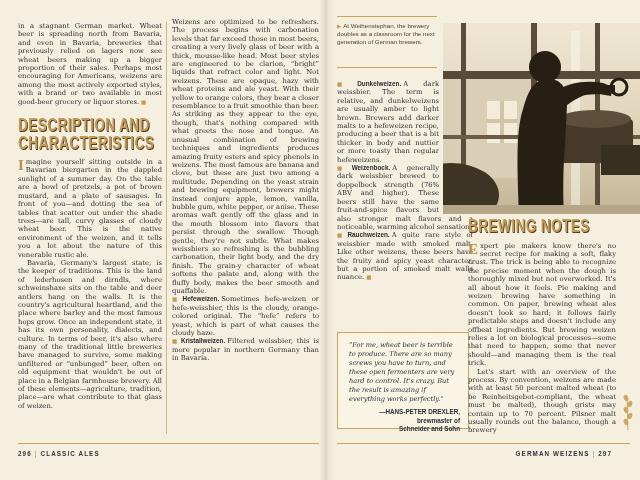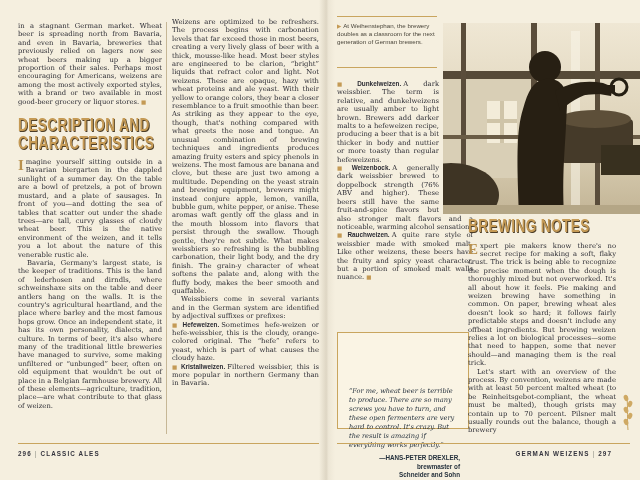--- a/index.html
+++ b/index.html
@@ -31,21 +31,21 @@
     background:linear-gradient(90deg,rgba(90,70,40,0) 0%,rgba(90,70,40,.15) 45%,rgba(90,70,40,.05) 60%,rgba(90,70,40,0) 100%);}
   .caption{position:absolute;left:337px;top:22px;width:100px;
     font-family:"Liberation Sans", sans-serif;font-size:6.2px;line-height:8.2px;
     color:#49453a;text-align:left;}
   .caption-arrow{color:#c49a55;font-size:5.5px;margin-right:2px;}
   .hrule{position:absolute;height:1px;background:#c9a55e;}
   .photo{position:absolute;left:443px;top:23px;width:197px;height:191px;display:block;}
   .quote-box{position:absolute;left:337px;top:332px;width:132px;height:97px;
     box-sizing:border-box;border:1px solid #c9a55e;background:#faf4e4;
     padding:8px 8px 0 11px;}
-  .quote-text{font-style:italic;font-size:6.6px;line-height:9px;color:#25313d;text-align:left;margin-top:46px;}
+  .quote-text{font-style:italic;font-size:6.6px;line-height:9px;color:#25313d;text-align:left;}
   .quote-attr{font-family:"Liberation Sans", sans-serif;font-weight:bold;
     font-size:6.3px;line-height:8.6px;color:#25313d;text-align:right;margin-top:4px;}
   .footer-text{position:absolute;top:450px;font-family:"Liberation Sans", sans-serif;
     font-weight:bold;font-size:6.3px;letter-spacing:1.1px;color:#33333d;}
   .footer-divider{color:#8a8a80;font-weight:normal;margin:0 3px;}
   .photo-spacer{float:right;width:34px;height:133px;}
   .sprig{position:absolute;left:621px;top:392px;width:14px;height:40px;}
 </style>
 </head>
 <body>
@@ -57,21 +57,20 @@
     <div>CHARACTERISTICS</div>
   </div>
   <p><span class="dropcap">I</span><span>magine yourself sitting outside in a Bavarian biergarten in the dappled sunlight of a summer day. On the table are a bowl of pretzels, a pot of brown mustard, and a plate of sausages. In front of you—and dotting the sea of tables that scatter out under the shade trees—are tall, curvy glasses of cloudy wheat beer. This is the native environment of the weizen, and it tells you a lot about the nature of this venerable rustic ale.</span></p>
   <p class="indent">Bavaria, Germany's largest state, is the keeper of traditions. This is the land of lederhosen and dirndls, where schweinshaxe sits on the table and deer antlers hang on the walls. It is the country's agricultural heartland, and the place where barley and the most famous hops grow. Once an independent state, it has its own personality, dialects, and culture. In terms of beer, it's also where many of the traditional little breweries have managed to survive, some making unfiltered or “unbunged” beer, often on old equipment that wouldn't be out of place in a Belgian farmhouse brewery. All of these elements—agriculture, tradition, place—are what contribute to that glass of weizen.</p>
 </div>
 
 <div class="vrule"></div>
 
 <div class="col" style="left:172px;top:18px;width:147px;">
   <p>Weizens are optimized to be refreshers. The process begins with carbonation levels that far exceed those in most beers, creating a very lively glass of beer with a thick, mousse-like head. Most beer styles are engineered to be clarion, “bright” liquids that refract color and light. Not weizens. These are opaque, hazy with wheat proteins and ale yeast. With their yellow to orange colors, they bear a closer resemblance to a fruit smoothie than beer. As striking as they appear to the eye, though, that's nothing compared with what greets the nose and tongue. An unusual combination of brewing techniques and ingredients produces amazing fruity esters and spicy phenols in weizens. The most famous are banana and clove, but these are just two among a multitude. Depending on the yeast strain and brewing equipment, brewers might instead conjure apple, lemon, vanilla, bubble gum, white pepper, or anise. These aromas waft gently off the glass and in the mouth blossom into flavors that persist through the swallow. Though gentle, they're not subtle. What makes weissbiers so refreshing is the bubbling carbonation, their light body, and the dry finish. The grain-y character of wheat softens the palate and, along with the fluffy body, makes the beer smooth and quaffable.</p>
-  <p class="indent">Weissbiers come in several variants and in the German system are identified by adjectival suffixes or prefixes:</p>
   <p class="item-gap"><span class="bullet">■</span><span class="term">Hefeweizen.</span><span>Sometimes hefe-weizen or hefe-weissbier, this is the cloudy, orange-colored original. The “hefe” refers to yeast, which is part of what causes the cloudy haze.</span></p>
   <p class="item-gap"><span class="bullet">■</span><span class="term">Kristallweizen.</span><span>Filtered weissbier, this is more popular in northern Germany than in Bavaria.</span></p>
 </div>
 
 <div class="hrule" style="left:18px;top:443px;width:301px;"></div>
 <div class="footer-text" style="left:18px;">
   <span>296</span><span class="footer-divider">|</span><span>CLASSIC ALES</span>
 </div>
 
 <div class="gutter"></div>

